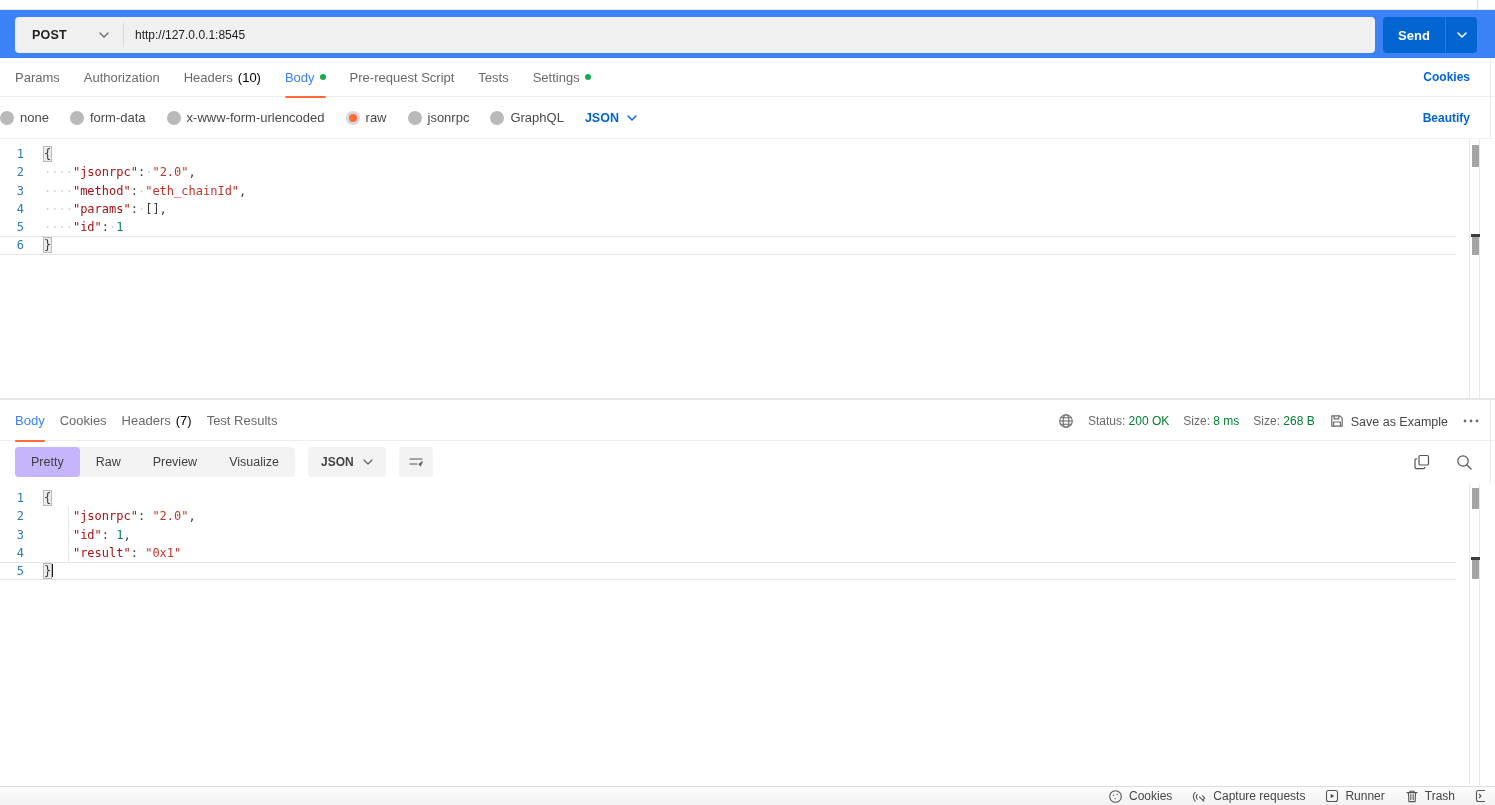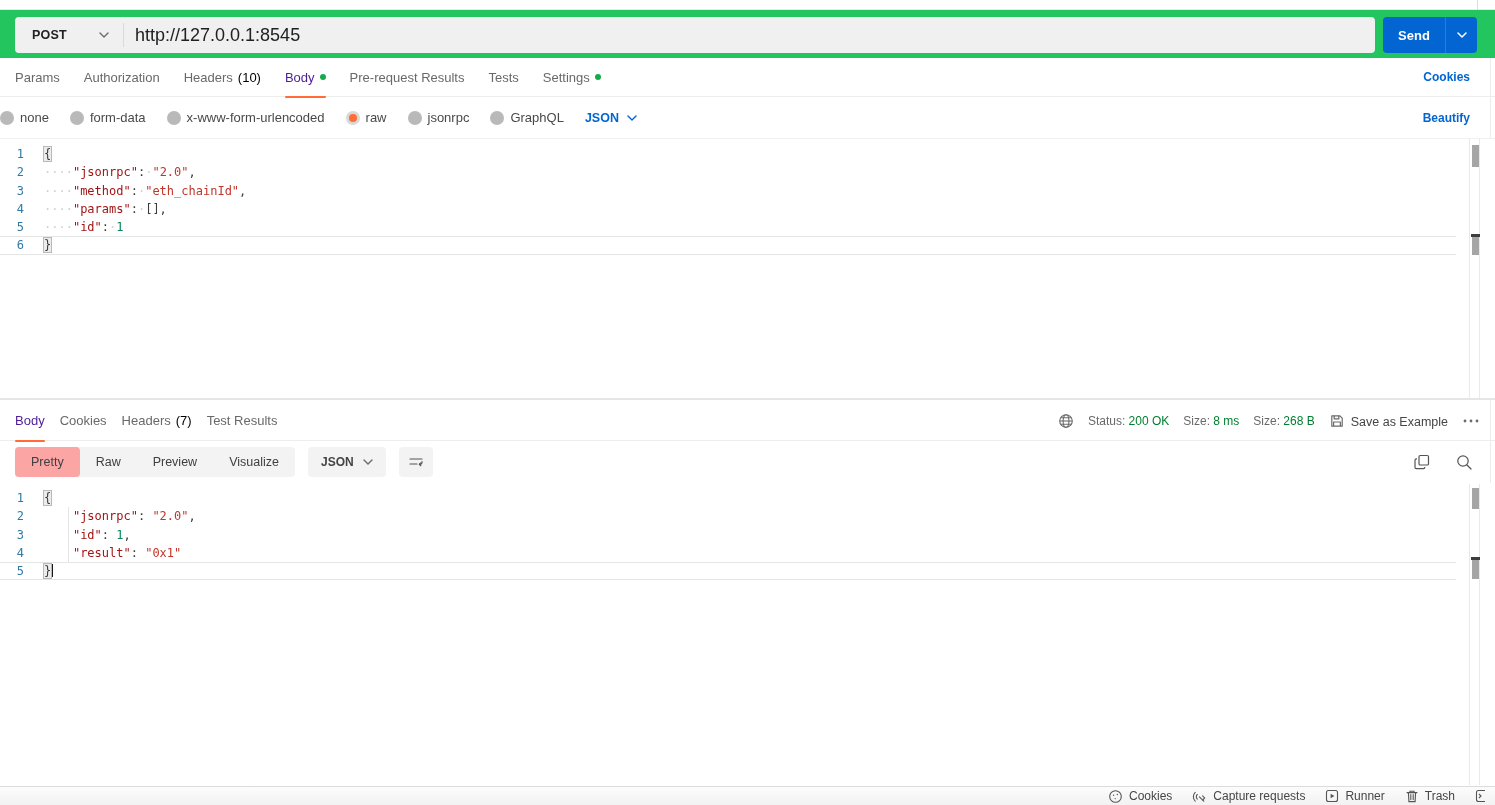--- a/index.html
+++ b/index.html
@@ -10,41 +10,41 @@
     -webkit-font-smoothing:antialiased;
   }
   .abs { position:absolute; }
 
   
   .topstrip { left:0; top:0; width:1495px; height:10px; background:#fff; border-bottom:1px solid #e8e8e8; }
   .topstrip .vdiv { position:absolute; left:1477px; top:0; width:1px; height:10px; background:#dcdcdc; }
   .right-edge { left:1490px; top:10px; width:1px; height:776px; background:#ececec; }
 
   
-  .url-row { left:0; top:10px; width:1495px; height:48px; background:#22c55e; }
+  .url-row { left:0; top:10px; width:1495px; height:48px; background:#3b82f6; }
   .url-control { position:absolute; left:15px; top:7px; width:1360px; height:36px;
     background:#f0f0f0; border-radius:4px; display:flex; align-items:center; }
   .method { width:108px; display:flex; align-items:center; justify-content:space-between;
     padding:0 14px 0 17px; cursor:pointer; }
   .method-label { font-size:12.5px; font-weight:bold; color:#212121; letter-spacing:.2px; }
   .url-sep { width:1px; height:24px; background:#dadada; }
-  .url-text { font-size:18px; color:#212121; padding-left:11px; flex:1; }
+  .url-text { font-size:12px; color:#212121; padding-left:11px; flex:1; }
   .send-btn { position:absolute; left:1383px; top:7px; width:94px; height:36px;
     background:#0265d2; border-radius:4px; display:flex; overflow:hidden; cursor:pointer; }
   .send-main { width:62px; display:flex; align-items:center; justify-content:center;
     color:#fff; font-size:13px; font-weight:bold; }
   .send-div { width:1px; background:#2a7cd9; margin:0; height:100%; }
   .send-caret { flex:1; display:flex; align-items:center; justify-content:center; }
 
   
   .req-tabs { left:0; top:58px; width:1495px; height:39px; border-bottom:1px solid #ededed;
     display:flex; align-items:center; padding-left:15px; }
   .tab { position:relative; font-size:13px; color:#696969; margin-right:24px; cursor:pointer;
     height:39px; display:flex; align-items:center; gap:5px; white-space:nowrap; }
-  .tab.active { color:#4c1d95; }
+  .tab.active { color:#3b82f6; }
   .tab.active::after { content:""; position:absolute; left:0; right:0; bottom:-1px; height:2px;
     background:#ff6c37; border-radius:1px; }
   .count-green { color:#000000; }
   .dot-green { width:6px; height:6px; border-radius:50%; background:#17a94c; display:inline-block; }
   .link-blue { color:#0265d2; font-weight:bold; font-size:12px; cursor:pointer; }
   .req-tabs .cookies-link { position:absolute; right:25px; }
 
   
   .bodytype-row { left:0; top:97px; width:1495px; height:41px; display:flex; align-items:center;
     gap:21px; }
@@ -90,21 +90,21 @@
   .meta-text { font-size:12px; color:#696969; white-space:nowrap; }
   .meta-val { color:#007f31; font-weight:500; }
   .save-example { display:flex; align-items:flex-end; gap:6px; cursor:pointer; }
   .save-example span { font-size:12.5px; color:#464646; }
   .icon-btn { display:flex; align-items:center; justify-content:center; cursor:pointer; }
 
   .resp-toolbar { left:0; top:441px; width:1495px; height:42px; display:flex; align-items:center;
     padding-left:15px; gap:13px; }
   .seg { display:flex; background:#f3f3f3; border-radius:4px; height:30px; align-items:center; }
   .seg-item { padding:0 16px; font-size:12.5px; color:#3f3f3f; line-height:30px; border-radius:4px; cursor:pointer; }
-  .seg-item.active { background:#fca5a5; }
+  .seg-item.active { background:#c4b5fd; }
   .pill { height:30px; background:#f3f3f3; border-radius:4px; display:flex; align-items:center;
     gap:9px; padding:0 13px; cursor:pointer; }
   .pill .pill-label { font-size:12px; font-weight:bold; color:#444; }
   .pill-icon { width:34px; height:30px; padding:0; justify-content:center; }
   .resp-toolbar .right-icons { position:absolute; right:22px; display:flex; gap:24px; }
 
   
   .statusbar { left:0; top:786px; width:1495px; height:19px;
     background:linear-gradient(#fcfcfc,#f2f2f2); border-top:1px solid #dcdcdc;
     display:flex; align-items:center; justify-content:flex-end; gap:20px; padding-right:10px; }
@@ -157,21 +157,21 @@
     </div>
   <div class="tab">
     <span>Headers</span>
     <span class="count-green">(10)</span>
   </div>
   <div class="tab active">
     <span>Body</span>
     <span class="dot-green"></span>
   </div>
   <div class="tab">
-      <span>Pre-request Results</span>
+      <span>Pre-request Script</span>
     </div>
   <div class="tab">
       <span>Tests</span>
     </div>
   <div class="tab">
     <span>Settings</span>
     <span class="dot-green"></span>
   </div>
   <span class="link-blue cookies-link">Cookies</span>
 </div>

